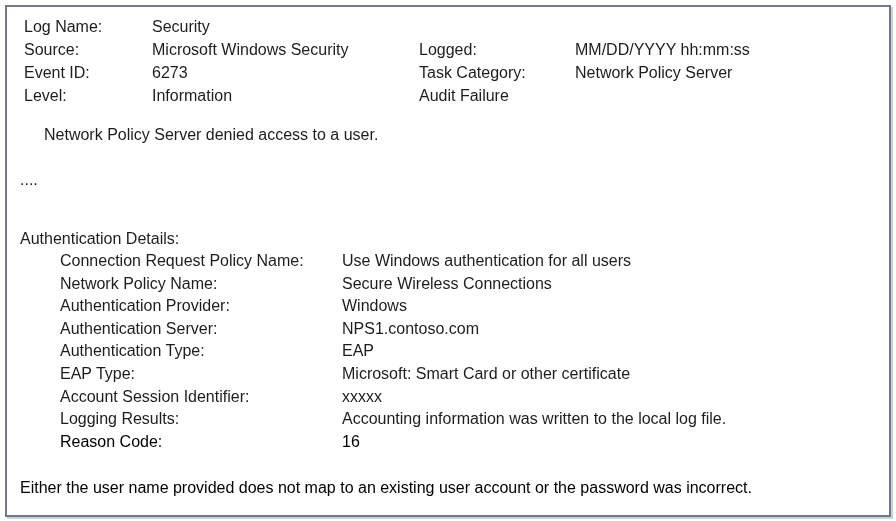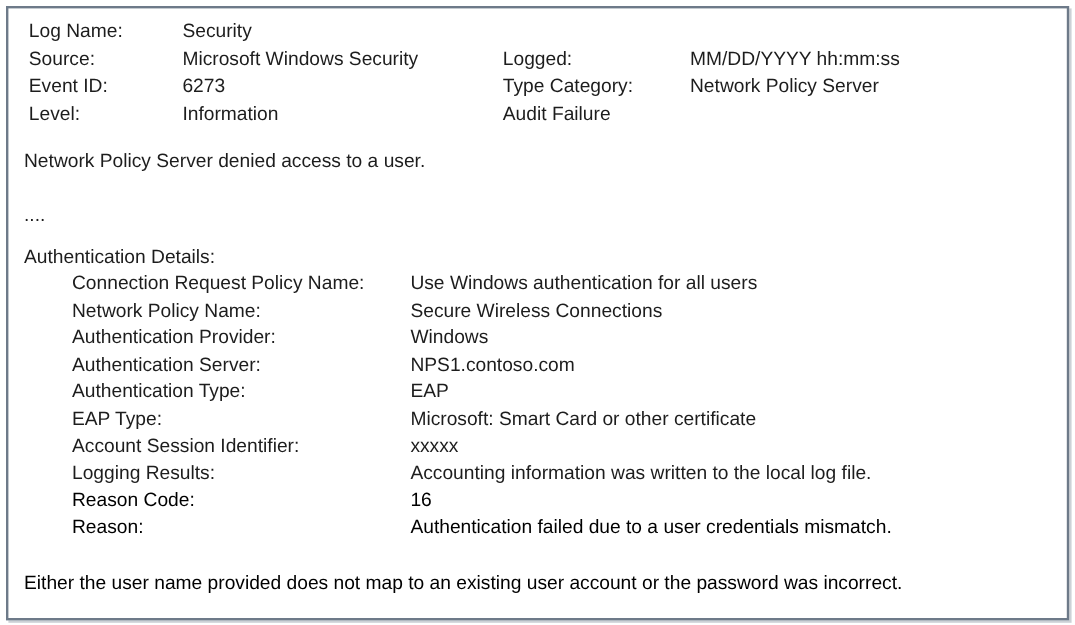--- a/index.html
+++ b/index.html
@@ -26,23 +26,23 @@
   }
   .hrow {
     display: grid;
     grid-template-columns: 100px 239px 128px auto;
     line-height: 23px;
     padding-left: 4px;
     white-space: nowrap;
     gap: 28px;
   }
   .para { line-height: 23px; white-space: nowrap; }
-  .description { margin-top: 16px; }
+  .description { margin-top: 16px; margin-left: 24px; }
   .ellipsis { margin-top: 22px; }
-  .details-heading { margin-top: 12px; }
+  .details-heading { margin-top: 36px; }
   .drow {
     display: grid;
     grid-template-columns: 282px auto;
     margin-left: 40px;
     line-height: 22.6px;
     white-space: nowrap;
   }
   .red { color: #000000; }
   .footnote {
     line-height: 22.6px;
@@ -64,21 +64,21 @@
     </div>
     <div class="hrow">
       <span>Source:</span>
       <span>Microsoft Windows Security</span>
       <span>Logged:</span>
       <span>MM/DD/YYYY hh:mm:ss</span>
     </div>
     <div class="hrow">
       <span>Event ID:</span>
       <span>6273</span>
-      <span>Type Category:</span>
+      <span>Task Category:</span>
       <span>Network Policy Server</span>
     </div>
     <div class="hrow">
       <span>Level:</span>
       <span>Information</span>
       <span>Audit Failure</span>
     </div>
   </div>
 
   <div class="para description">Network Policy Server denied access to a user.</div>
@@ -117,21 +117,17 @@
       <span>xxxxx</span>
     </div>
     <div class="drow">
       <span>Logging Results:</span>
       <span>Accounting information was written to the local log file.</span>
     </div>
     <div class="drow red">
       <span>Reason Code:</span>
       <span>16</span>
     </div>
-    <div class="drow red">
-      <span>Reason:</span>
-      <span>Authentication failed due to a user credentials mismatch.</span>
-    </div>
   </div>
 
   <div class="footnote red">Either the user name provided does not map to an existing user account or the password was incorrect.</div>
 
 </div>
 
 </body></html>

